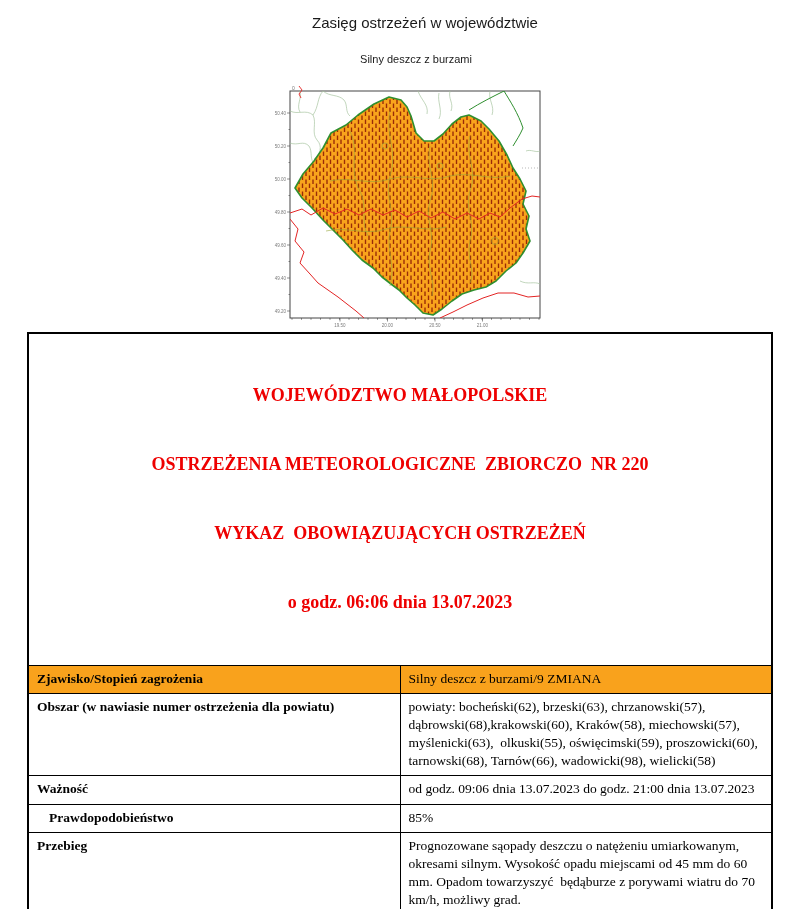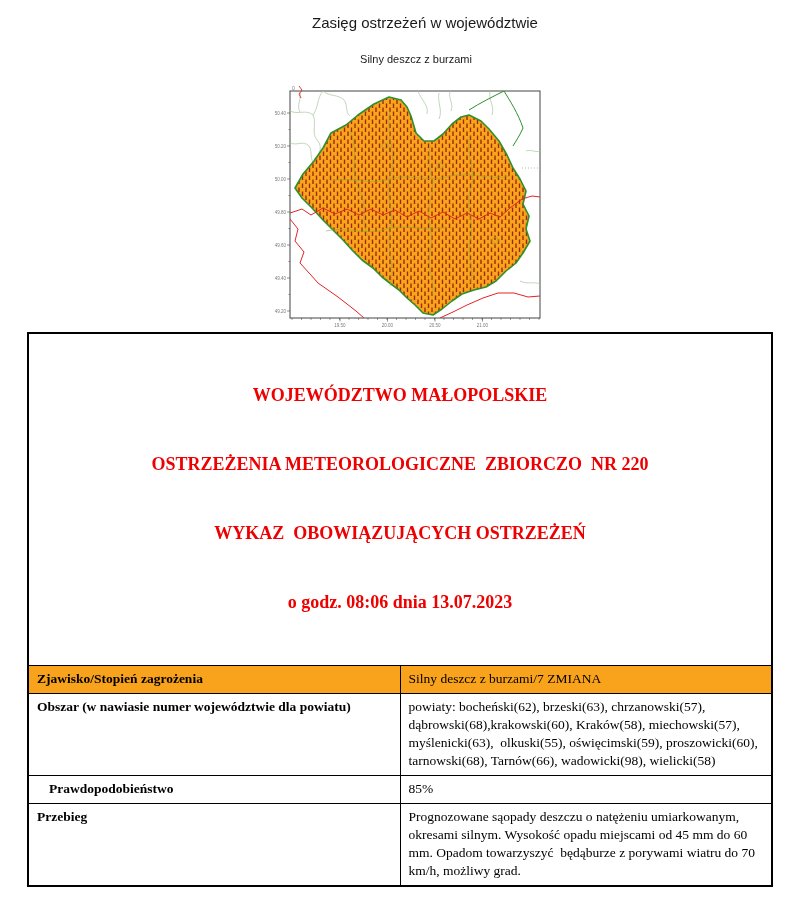--- a/index.html
+++ b/index.html
@@ -164,30 +164,34 @@
     </g>
 </svg>
 
 <table class="warn">
   <tbody>
     <tr style="height:100px;">
       <td class="thdr" colspan="2">
         <div>WOJEWÓDZTWO MAŁOPOLSKIE</div>
         <div>OSTRZEŻENIA METEOROLOGICZNE  ZBIORCZO  NR 220</div>
         <div>WYKAZ  OBOWIĄZUJĄCYCH OSTRZEŻEŃ</div>
-        <div>o godz. 08:06 dnia 13.07.2023</div>
+        <div>o godz. 06:06 dnia 13.07.2023</div>
       </td>
     </tr>
   <tr class="hl" style="height: 26px;">
         <td class="label" style="width: 189px;">Zjawisko/Stopień zagrożenia</td>
-        <td class="value">Silny deszcz z burzami/7 ZMIANA</td>
+        <td class="value">Silny deszcz z burzami/9 ZMIANA</td>
       </tr>
       <tr style="height: 69px;">
-        <td class="label" style="width: 189px;">Obszar (w nawiasie numer województwie dla powiatu)</td>
+        <td class="label" style="width: 189px;">Obszar (w nawiasie numer ostrzeżenia dla powiatu)</td>
         <td class="value">powiaty: bocheński(62), brzeski(63), chrzanowski(57), dąbrowski(68),krakowski(60), Kraków(58), miechowski(57), myślenicki(63),  olkuski(55), oświęcimski(59), proszowicki(60), tarnowski(68), Tarnów(66), wadowicki(98), wielicki(58)</td>
+      </tr>
+      <tr style="height: 29px;">
+        <td class="label" style="width: 189px;">Ważność</td>
+        <td class="value">od godz. 09:06 dnia 13.07.2023 do godz. 21:00 dnia 13.07.2023</td>
       </tr>
       <tr style="height: 28px;">
         <td class="label" style="width: 189px; padding-left: 20px;">Prawdopodobieństwo</td>
         <td class="value">85%</td>
       </tr>
       <tr style="height: 66px;">
         <td class="label" style="width: 189px;">Przebieg</td>
         <td class="value">Prognozowane sąopady deszczu o natężeniu umiarkowanym, okresami silnym. Wysokość opadu miejscami od 45 mm do 60 mm. Opadom towarzyszyć  będąburze z porywami wiatru do 70 km/h, możliwy grad.</td>
       </tr>
     </tbody>

